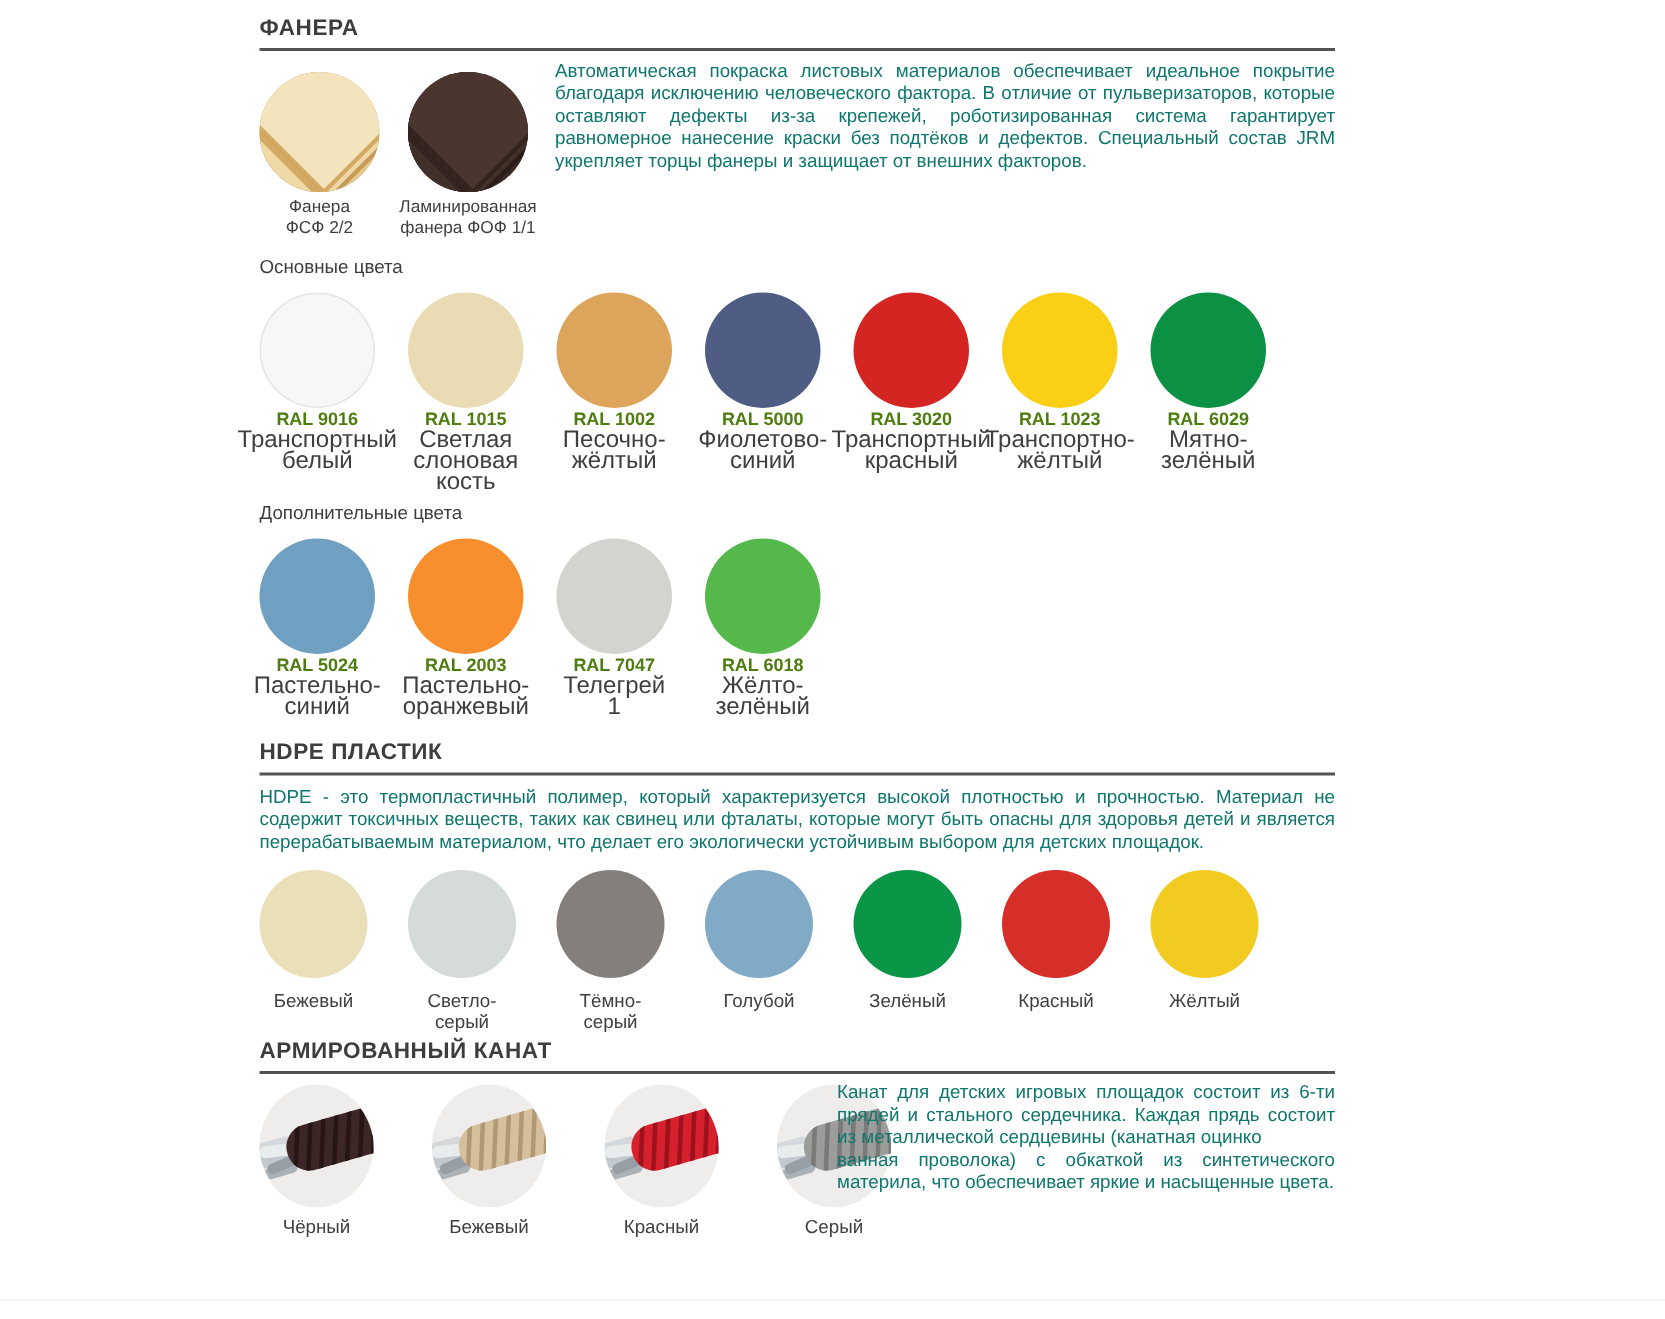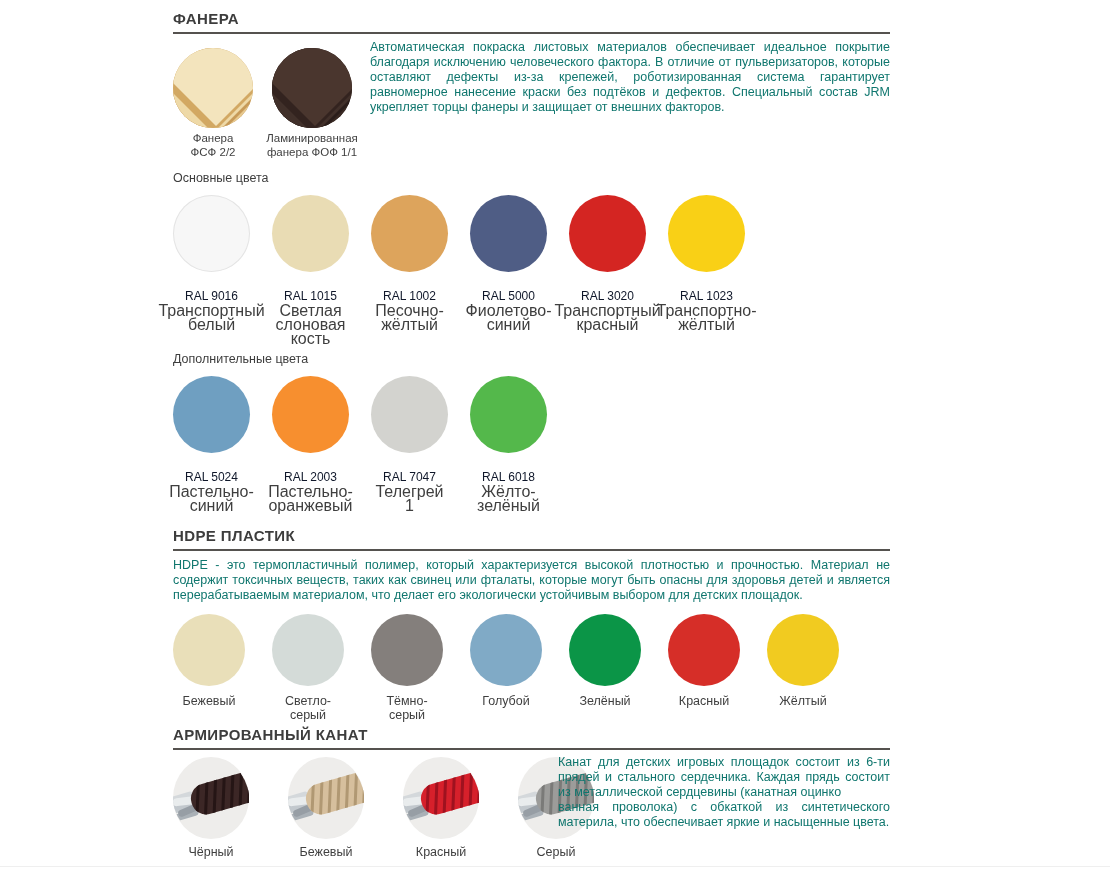--- a/index.html
+++ b/index.html
@@ -19,21 +19,21 @@
   .sample-label{margin-top:4px;font-size:11.5px;line-height:13.5px;color:#3f3f3f;text-align:center;white-space:pre-line;}
   .desc{flex:1;margin-top:-8px;}
 
   .subhead{margin:12px 0 0 0;font-size:12.5px;color:#3d3d3d;}
 
   
   .swatch-row{display:flex;gap:22px;margin-top:10px;}
   .swatch{width:77px;display:flex;flex-direction:column;align-items:center;}
   .dot{width:77px;height:77px;border-radius:50%;background:#ccc;}
   .main-row .swatch:first-child .dot{box-shadow:inset 0 0 0 1px #e4e4e4;}
-  .code{margin-top:17px;font-size:12px;font-weight:normal;color:#0f172a;white-space:nowrap;}
+  .code{margin-top:0;font-size:12px;font-weight:bold;color:#4d7c0f;white-space:nowrap;}
   .cname{margin-top:1px;font-size:16px;line-height:14px;color:#3f3f3f;text-align:center;white-space:pre-line;}
   .row-sm{gap:27px;margin-top:11px;}
   .row-sm .swatch{width:72px;}
   .row-sm .dot{width:72px;height:72px;}
   .no-code .cname{margin-top:8px;font-size:12.5px;}
 
   .mt-sec{margin-top:14px;}
   .mt-sec2{margin-top:4px;}
 
   
@@ -138,20 +138,25 @@
 красный</div>
   </div>
 
   <div class="swatch">
     <div class="dot" style="background: rgb(249, 208, 22);"></div>
     <div class="code">RAL 1023</div>
     <div class="cname">Транспортно-
 жёлтый</div>
   </div>
 
+  <div class="swatch">
+    <div class="dot" style="background: rgb(12, 145, 68);"></div>
+    <div class="code">RAL 6029</div>
+    <div class="cname">Мятно-зелёный</div>
+  </div>
 </div>
 
       <div class="subhead" style="margin-top:6px;">Дополнительные цвета</div>
       <div class="swatch-row">
   <div class="swatch">
     <div class="dot" style="background: rgb(111, 159, 193);"></div>
     <div class="code">RAL 5024</div>
     <div class="cname">Пастельно-
 синий</div>
   </div>

